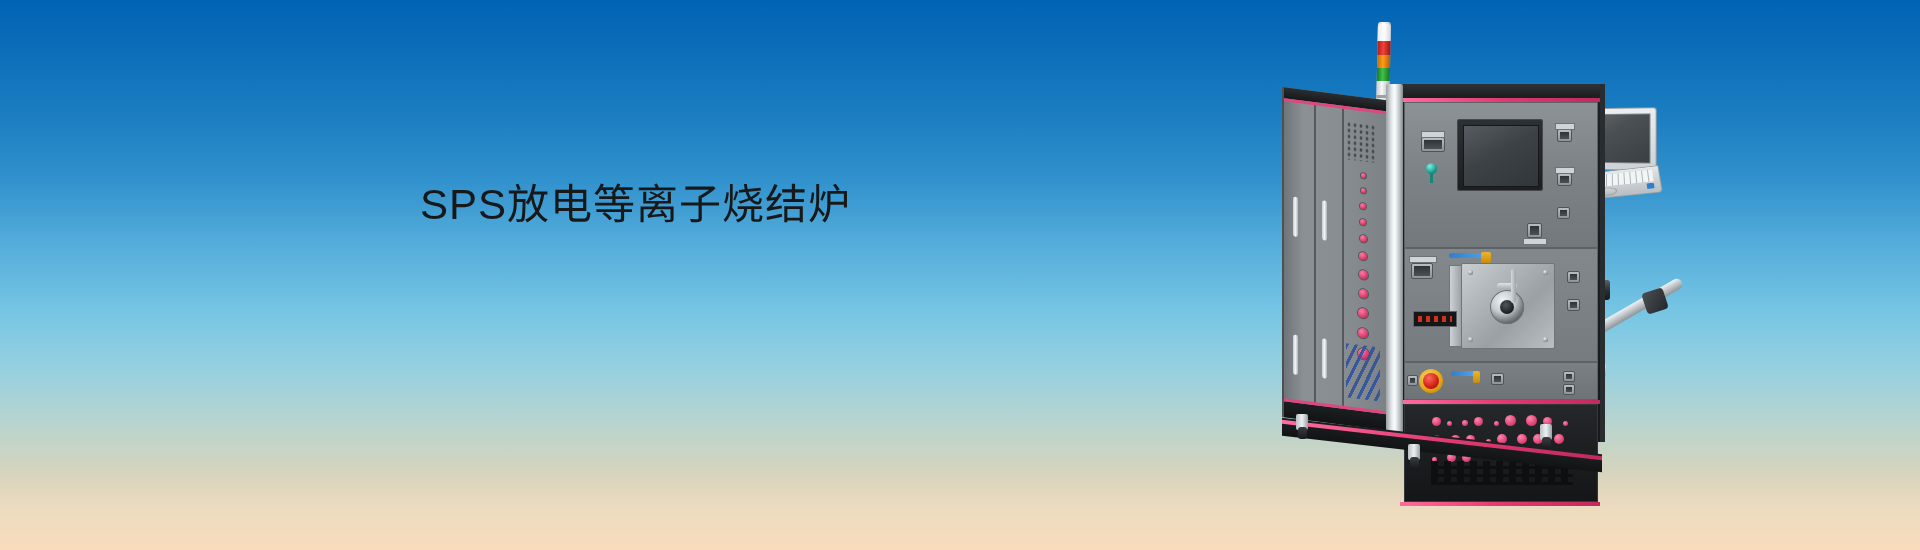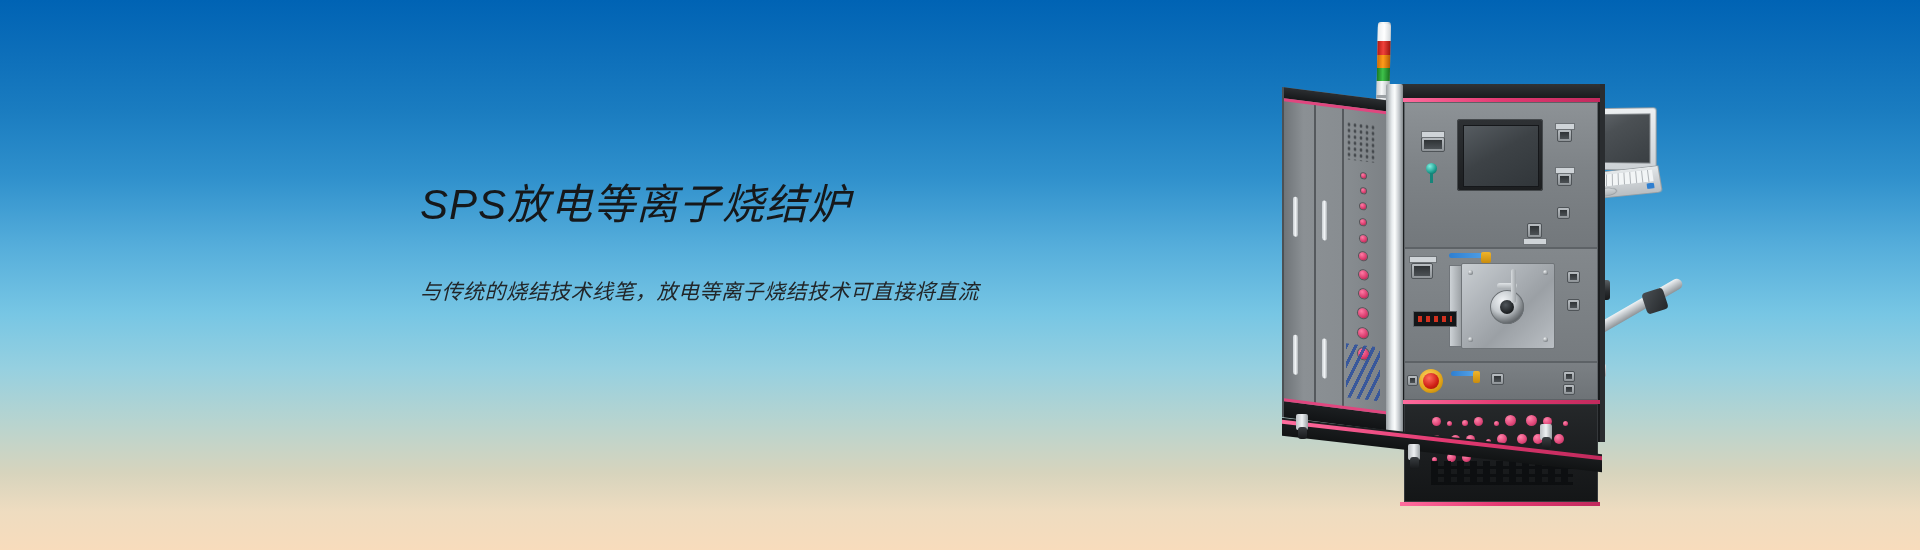--- a/index.html
+++ b/index.html
@@ -21,21 +21,21 @@
       #77c6e4 57%,
       #96d0e0 67%,
       #b8d4cf 77%,
       #d7d4bd 86%,
       #eedcc0 93%,
       #f8dcbc 100%);
   }
 
   
   .copy{
-    position:absolute;left:420px;top:182px;width:640px;font-style:italic;
+    position:absolute;left:420px;top:182px;width:640px;
   }
   .headline{
     margin:0;
     font-size:42px;
     font-weight:400;
     line-height:1.1;
     color:#16181a;
     letter-spacing:1px;
     white-space:nowrap;
   }
@@ -383,21 +383,20 @@
   }
 </style>
 </head>
 <body>
 
 <div class="banner">
 
   <div class="copy">
     <h1 class="headline">SPS放电等离子烧结炉</h1>
     <p class="subcopy">
-      <span class="ln">与传统的烧结技术线笔，放电等离子烧结技术可直接将直流</span>
     </p>
   </div>
 
   <div class="machine">
 
     <div class="stack-pole">
       <div class="stack-seg seg-cap"></div>
       <div class="stack-seg seg-red"></div>
       <div class="stack-seg seg-amb"></div>
       <div class="stack-seg seg-grn"></div>

